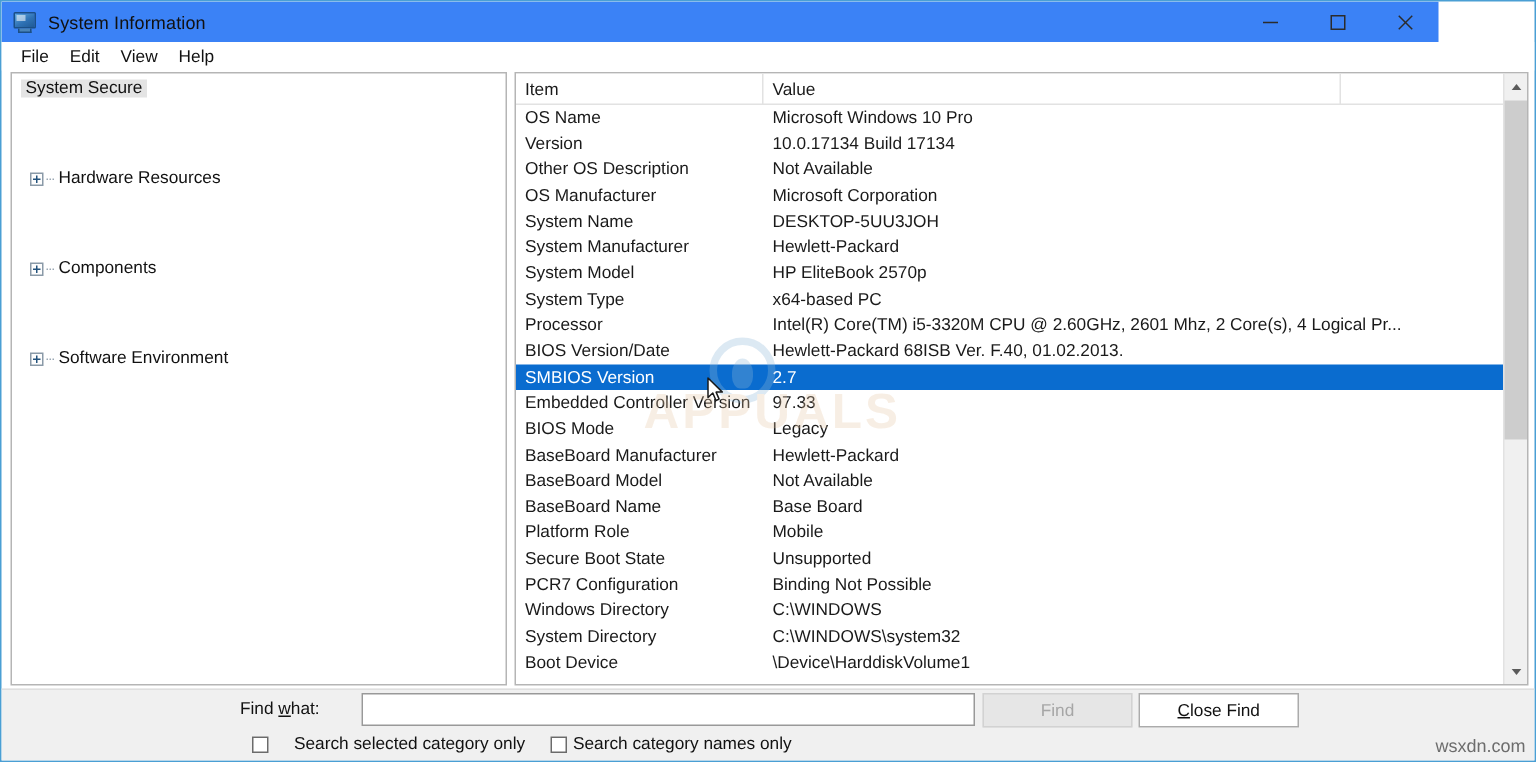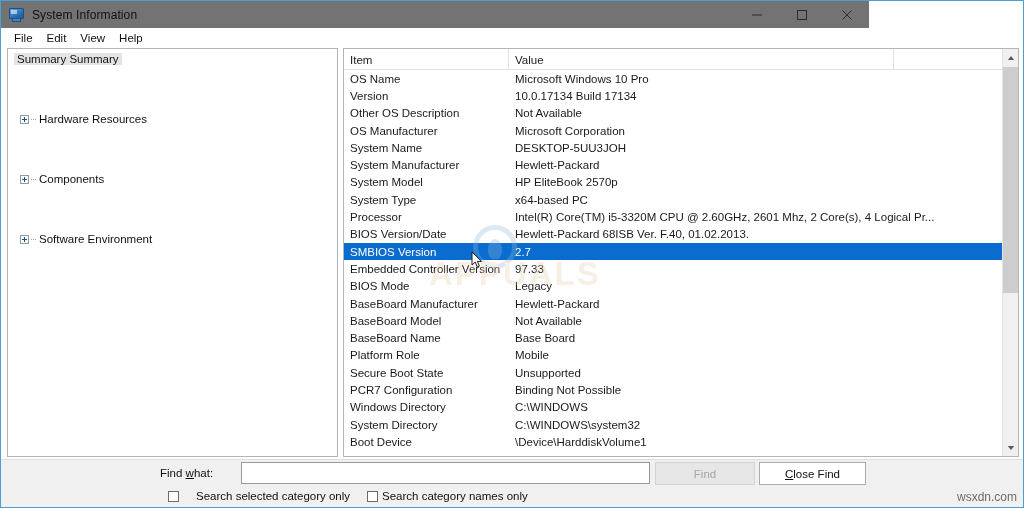--- a/index.html
+++ b/index.html
@@ -15,22 +15,22 @@
     position: relative;
     width: 1024px; height: 508px;
     background: #ffffff;
     border: 1px solid #4a9fd4;
     overflow: hidden;
   }
 
   
   .titlebar {
     position: absolute; left: 0; top: 0;
-    width: 868px; height: 27px;
-    background: #737373;
+    width: 958px; height: 27px;
+    background: #3b82f6;
     display: flex; align-items: center;
   }
   .title-icon {
     width: 16px; height: 16px;
     margin-left: 8px; margin-right: 7px;
     position: relative; flex: none;
   }
   .title-icon .scr {
     position: absolute; left: 0; top: 1px;
     width: 15px; height: 11px;
@@ -279,21 +279,21 @@
   <div class="menubar">
     <div class="menuitem">File</div>
     <div class="menuitem">Edit</div>
     <div class="menuitem">View</div>
     <div class="menuitem">Help</div>
   </div>
 
   <div class="tree-panel">
     <div class="tree-inner">
       <div class="tree-row root">
-        <span class="lbl">Summary Summary</span>
+        <span class="lbl">System Secure</span>
       </div>
       <div class="tree-row child">
         <span class="expander"></span>
         <span class="dashline"></span>
         <span>Hardware Resources</span>
       </div>
       <div class="tree-row child">
         <span class="expander"></span>
         <span class="dashline"></span>
         <span>Components</span>

